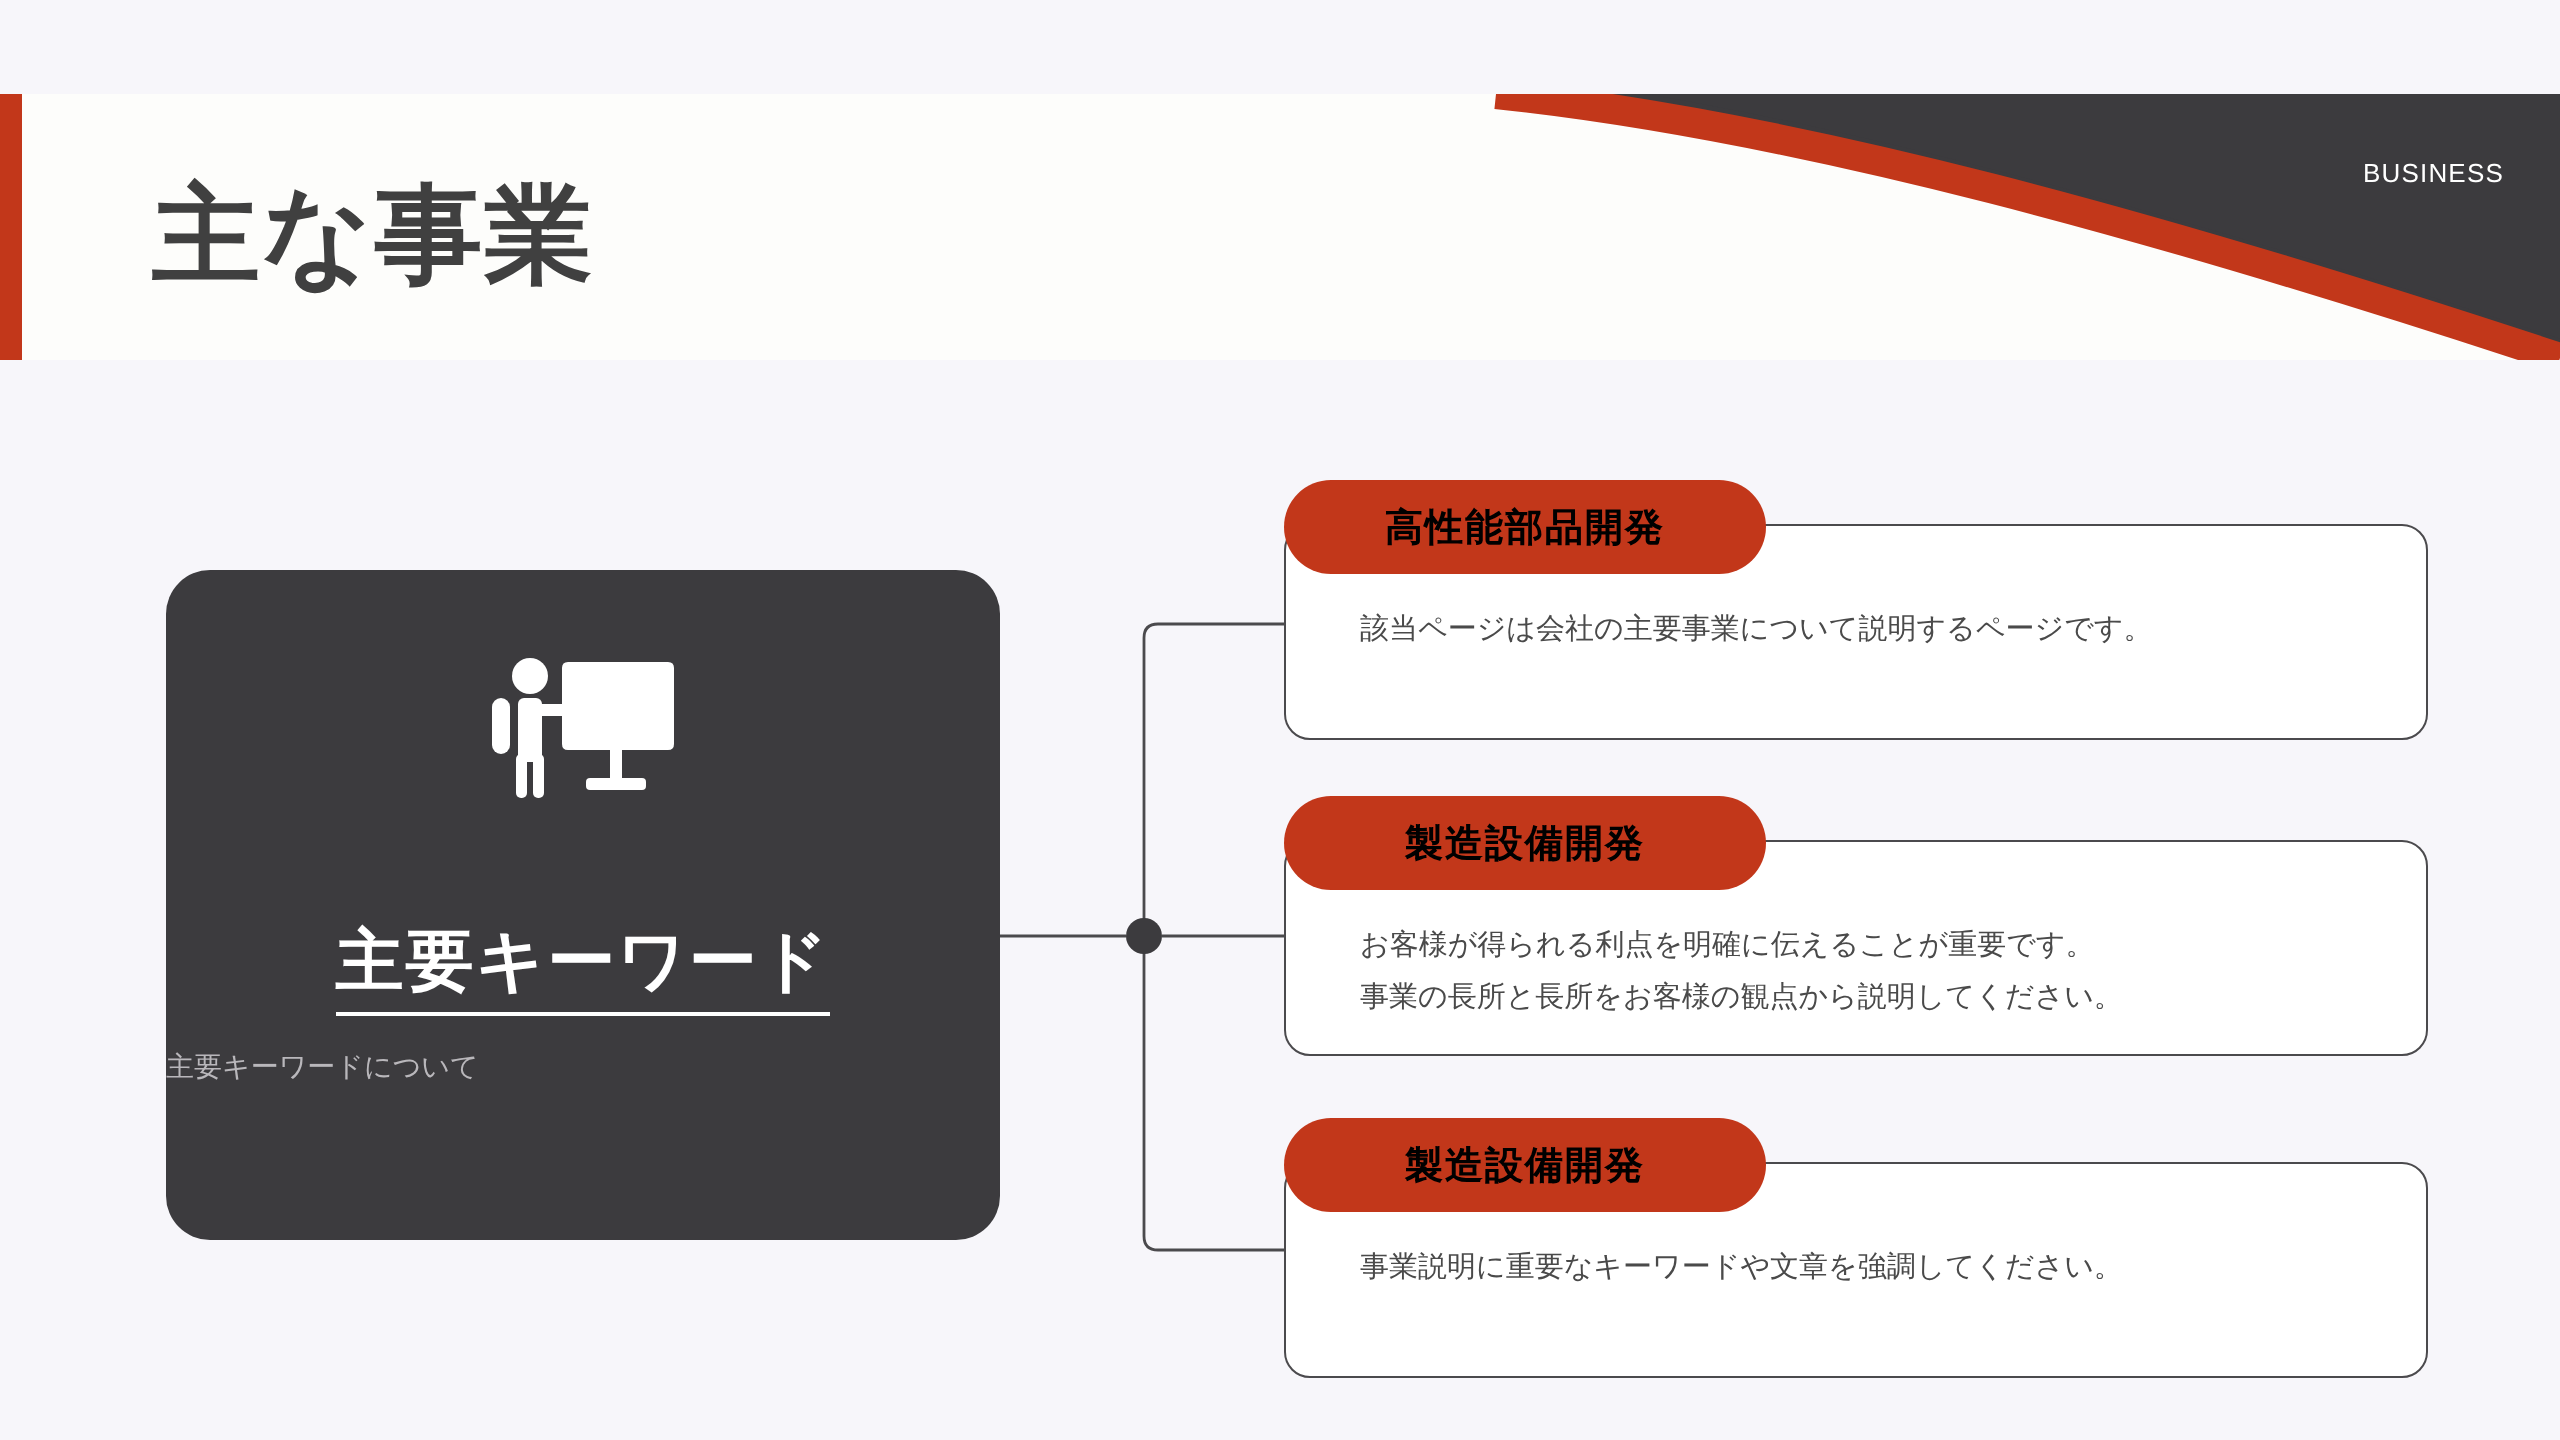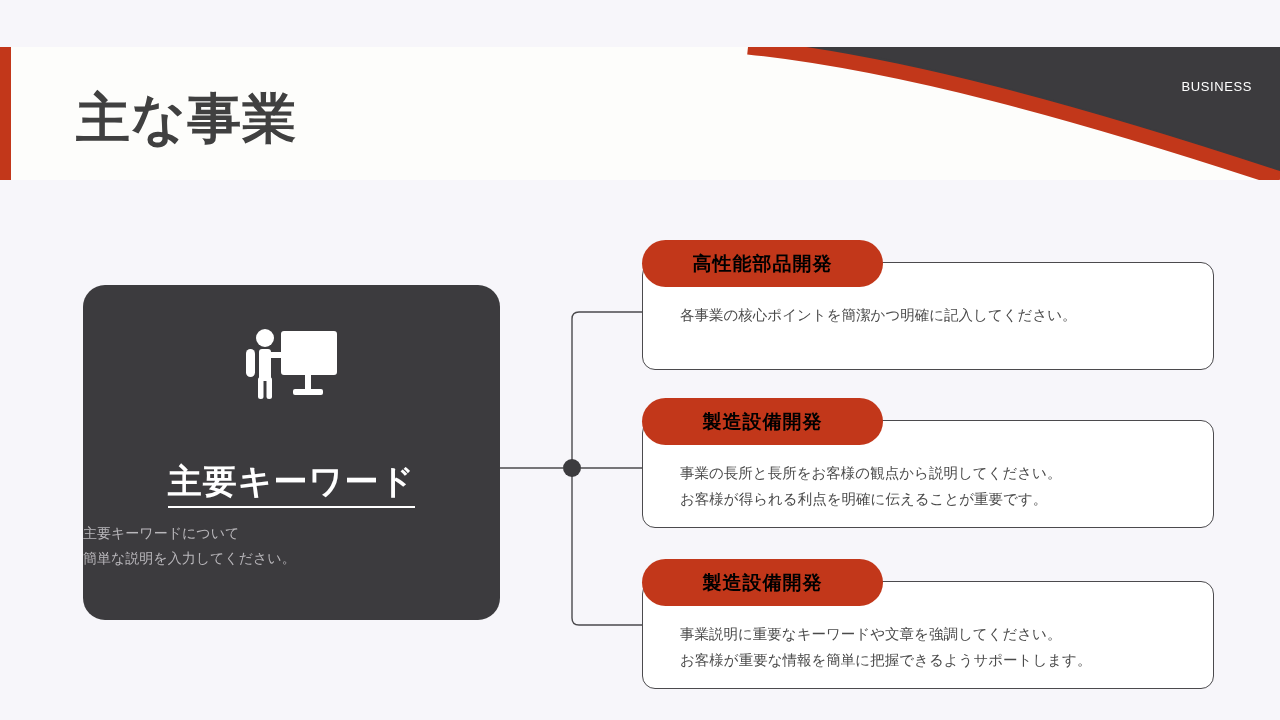--- a/index.html
+++ b/index.html
@@ -257,45 +257,43 @@
         <rect x="49" y="62" width="30" height="6" rx="2"></rect>
       </svg>
     </div>
 
     <div class="key-title">
       <span class="key-title-inner">主要キーワード</span>
     </div>
 
     <div class="key-desc">
       <div>主要キーワードについて</div>
-      <div>簡単な説明を入力してください。</div>
     </div>
   </div>
 
   <div class="item" style="top:193px;">
     <div class="item-box"></div>
     <div class="item-badge">高性能部品開発</div>
     <div class="item-text">
-      <div>各事業の核心ポイントを簡潔かつ明確に記入してください。</div>
+      <div>該当ページは会社の主要事業について説明するページです。</div>
     </div>
   </div>
 
   <div class="item" style="top:351px;">
     <div class="item-box"></div>
     <div class="item-badge">製造設備開発</div>
     <div class="item-text">
+      <div>お客様が得られる利点を明確に伝えることが重要です。</div>
       <div>事業の長所と長所をお客様の観点から説明してください。</div>
-      <div>お客様が得られる利点を明確に伝えることが重要です。</div>
     </div>
   </div>
 
   <div class="item" style="top:512px;">
     <div class="item-box"></div>
     <div class="item-badge">製造設備開発</div>
     <div class="item-text">
       <div>事業説明に重要なキーワードや文章を強調してください。</div>
-      <div>お客様が重要な情報を簡単に把握できるようサポートします。</div>
     </div>
   </div>
 
   <div class="page-number">07</div>
 
 </div>
 
 </body></html>

